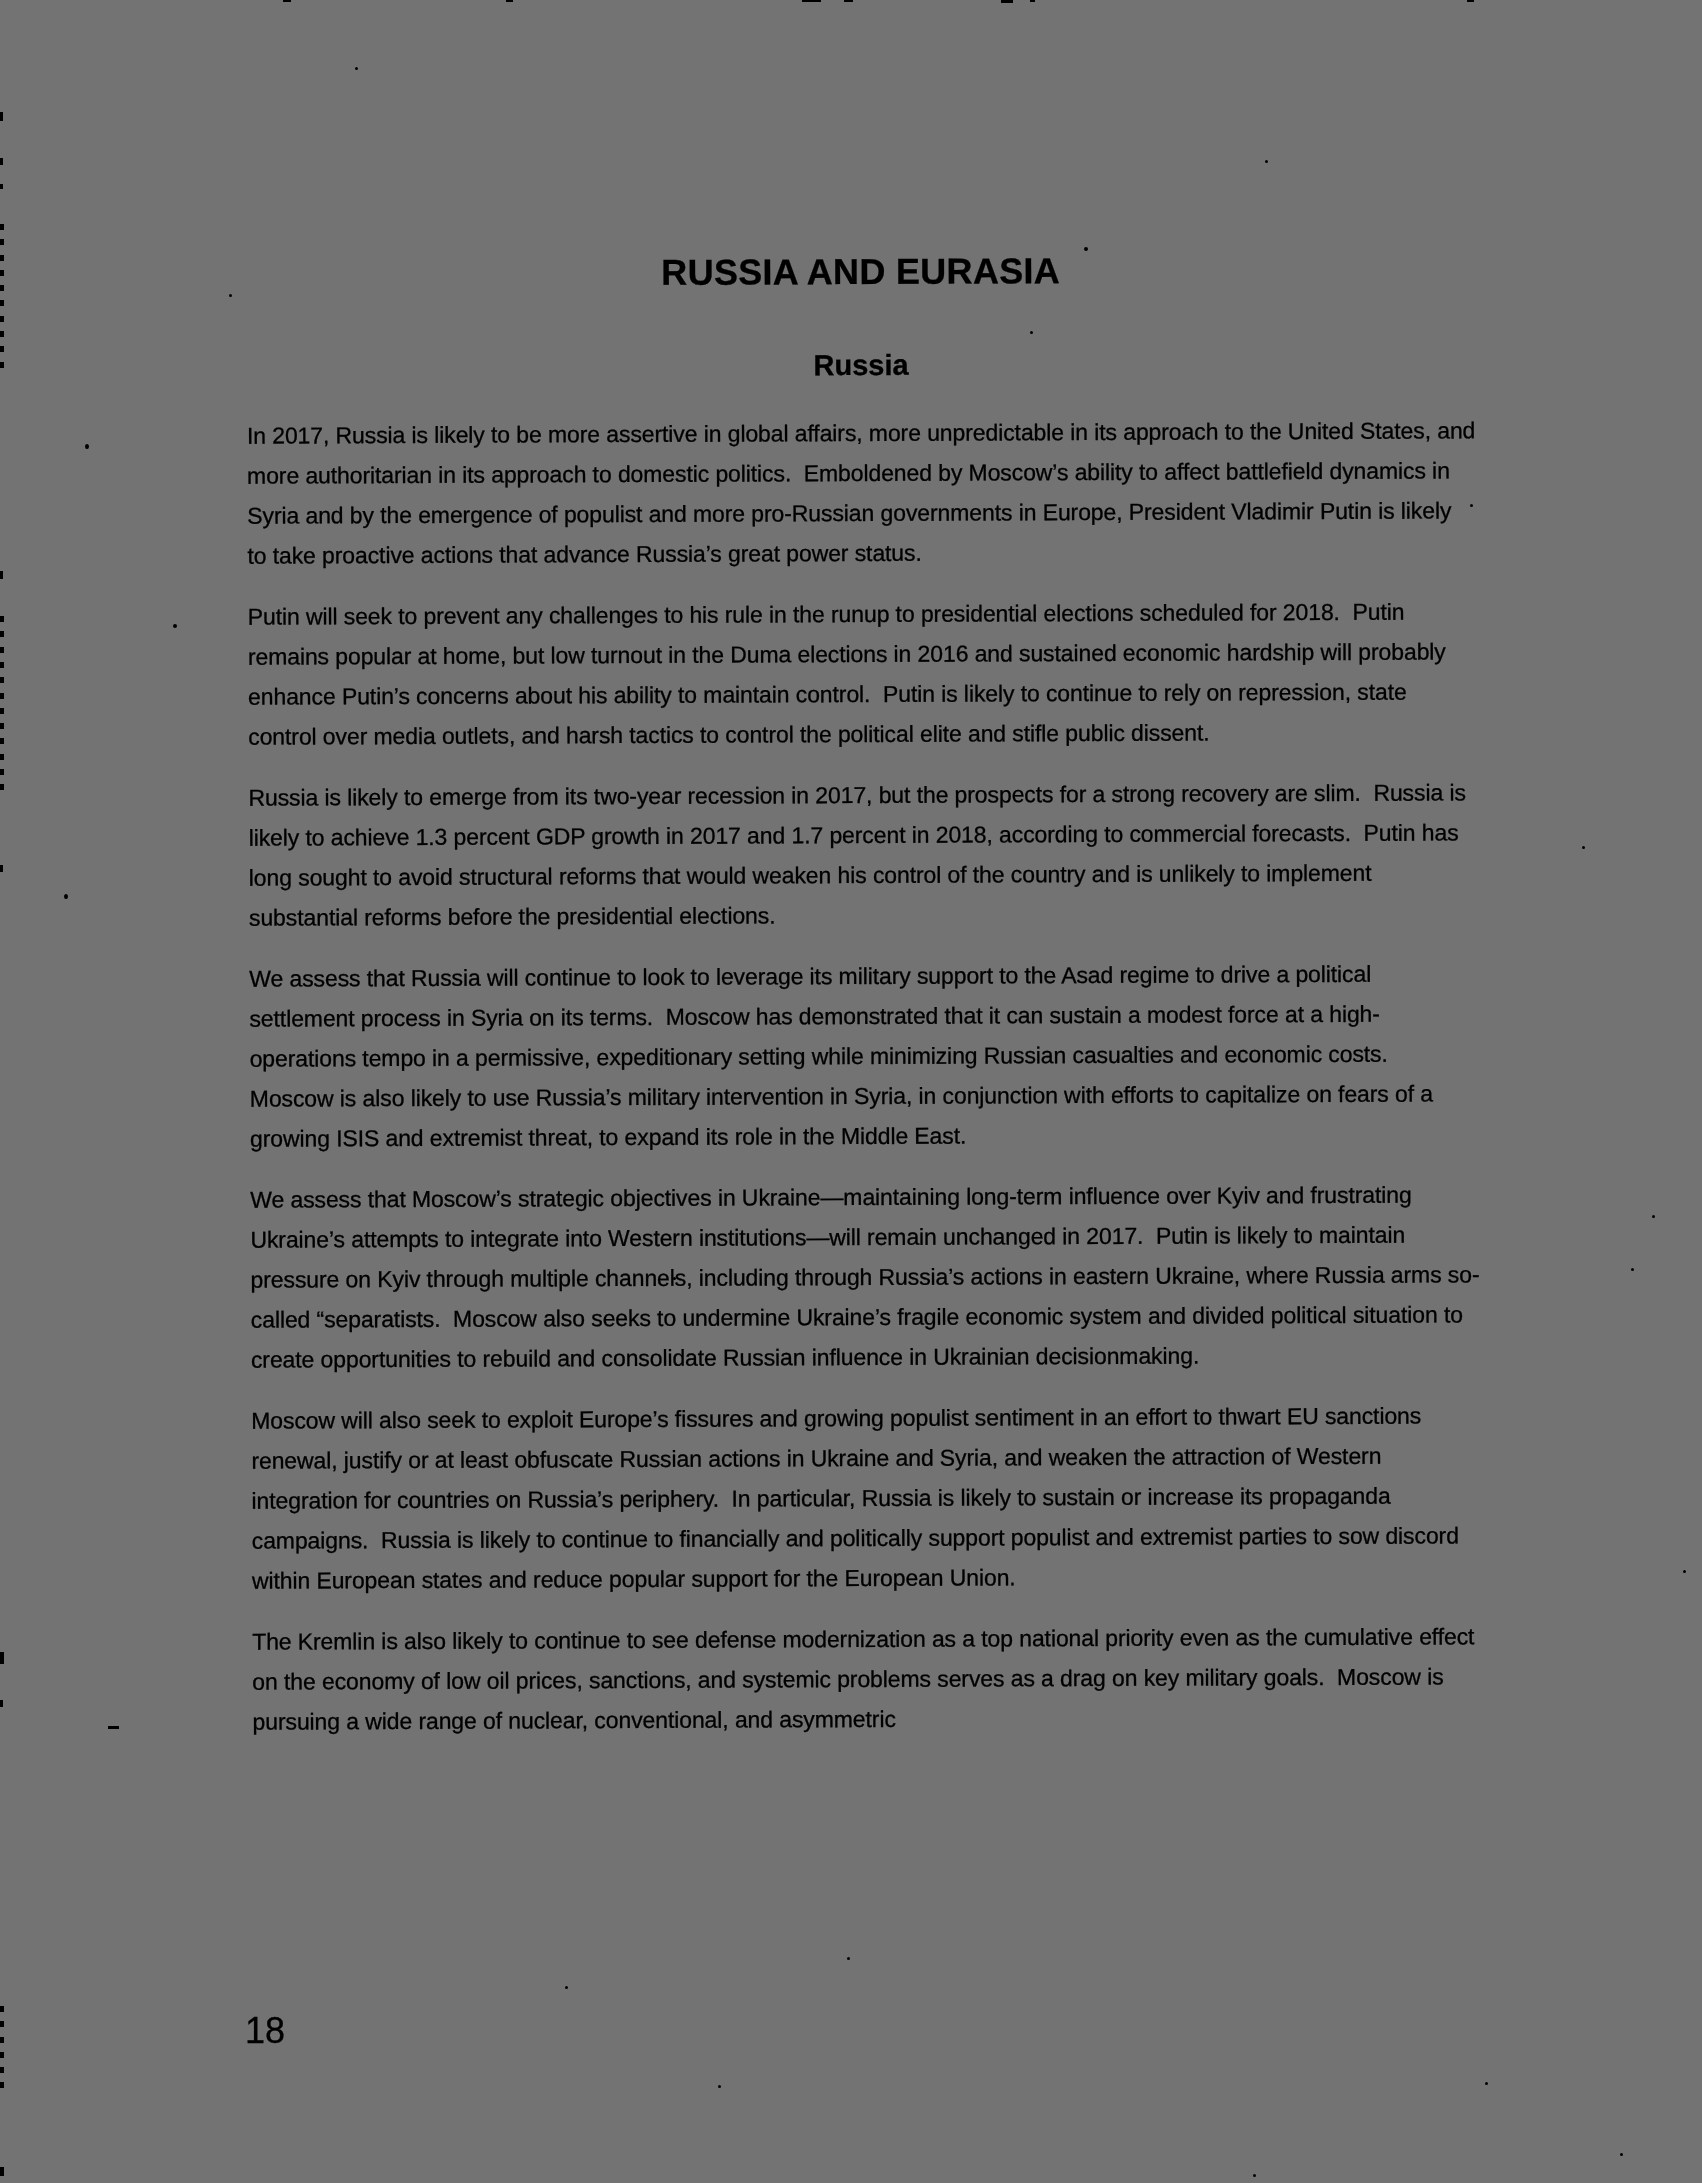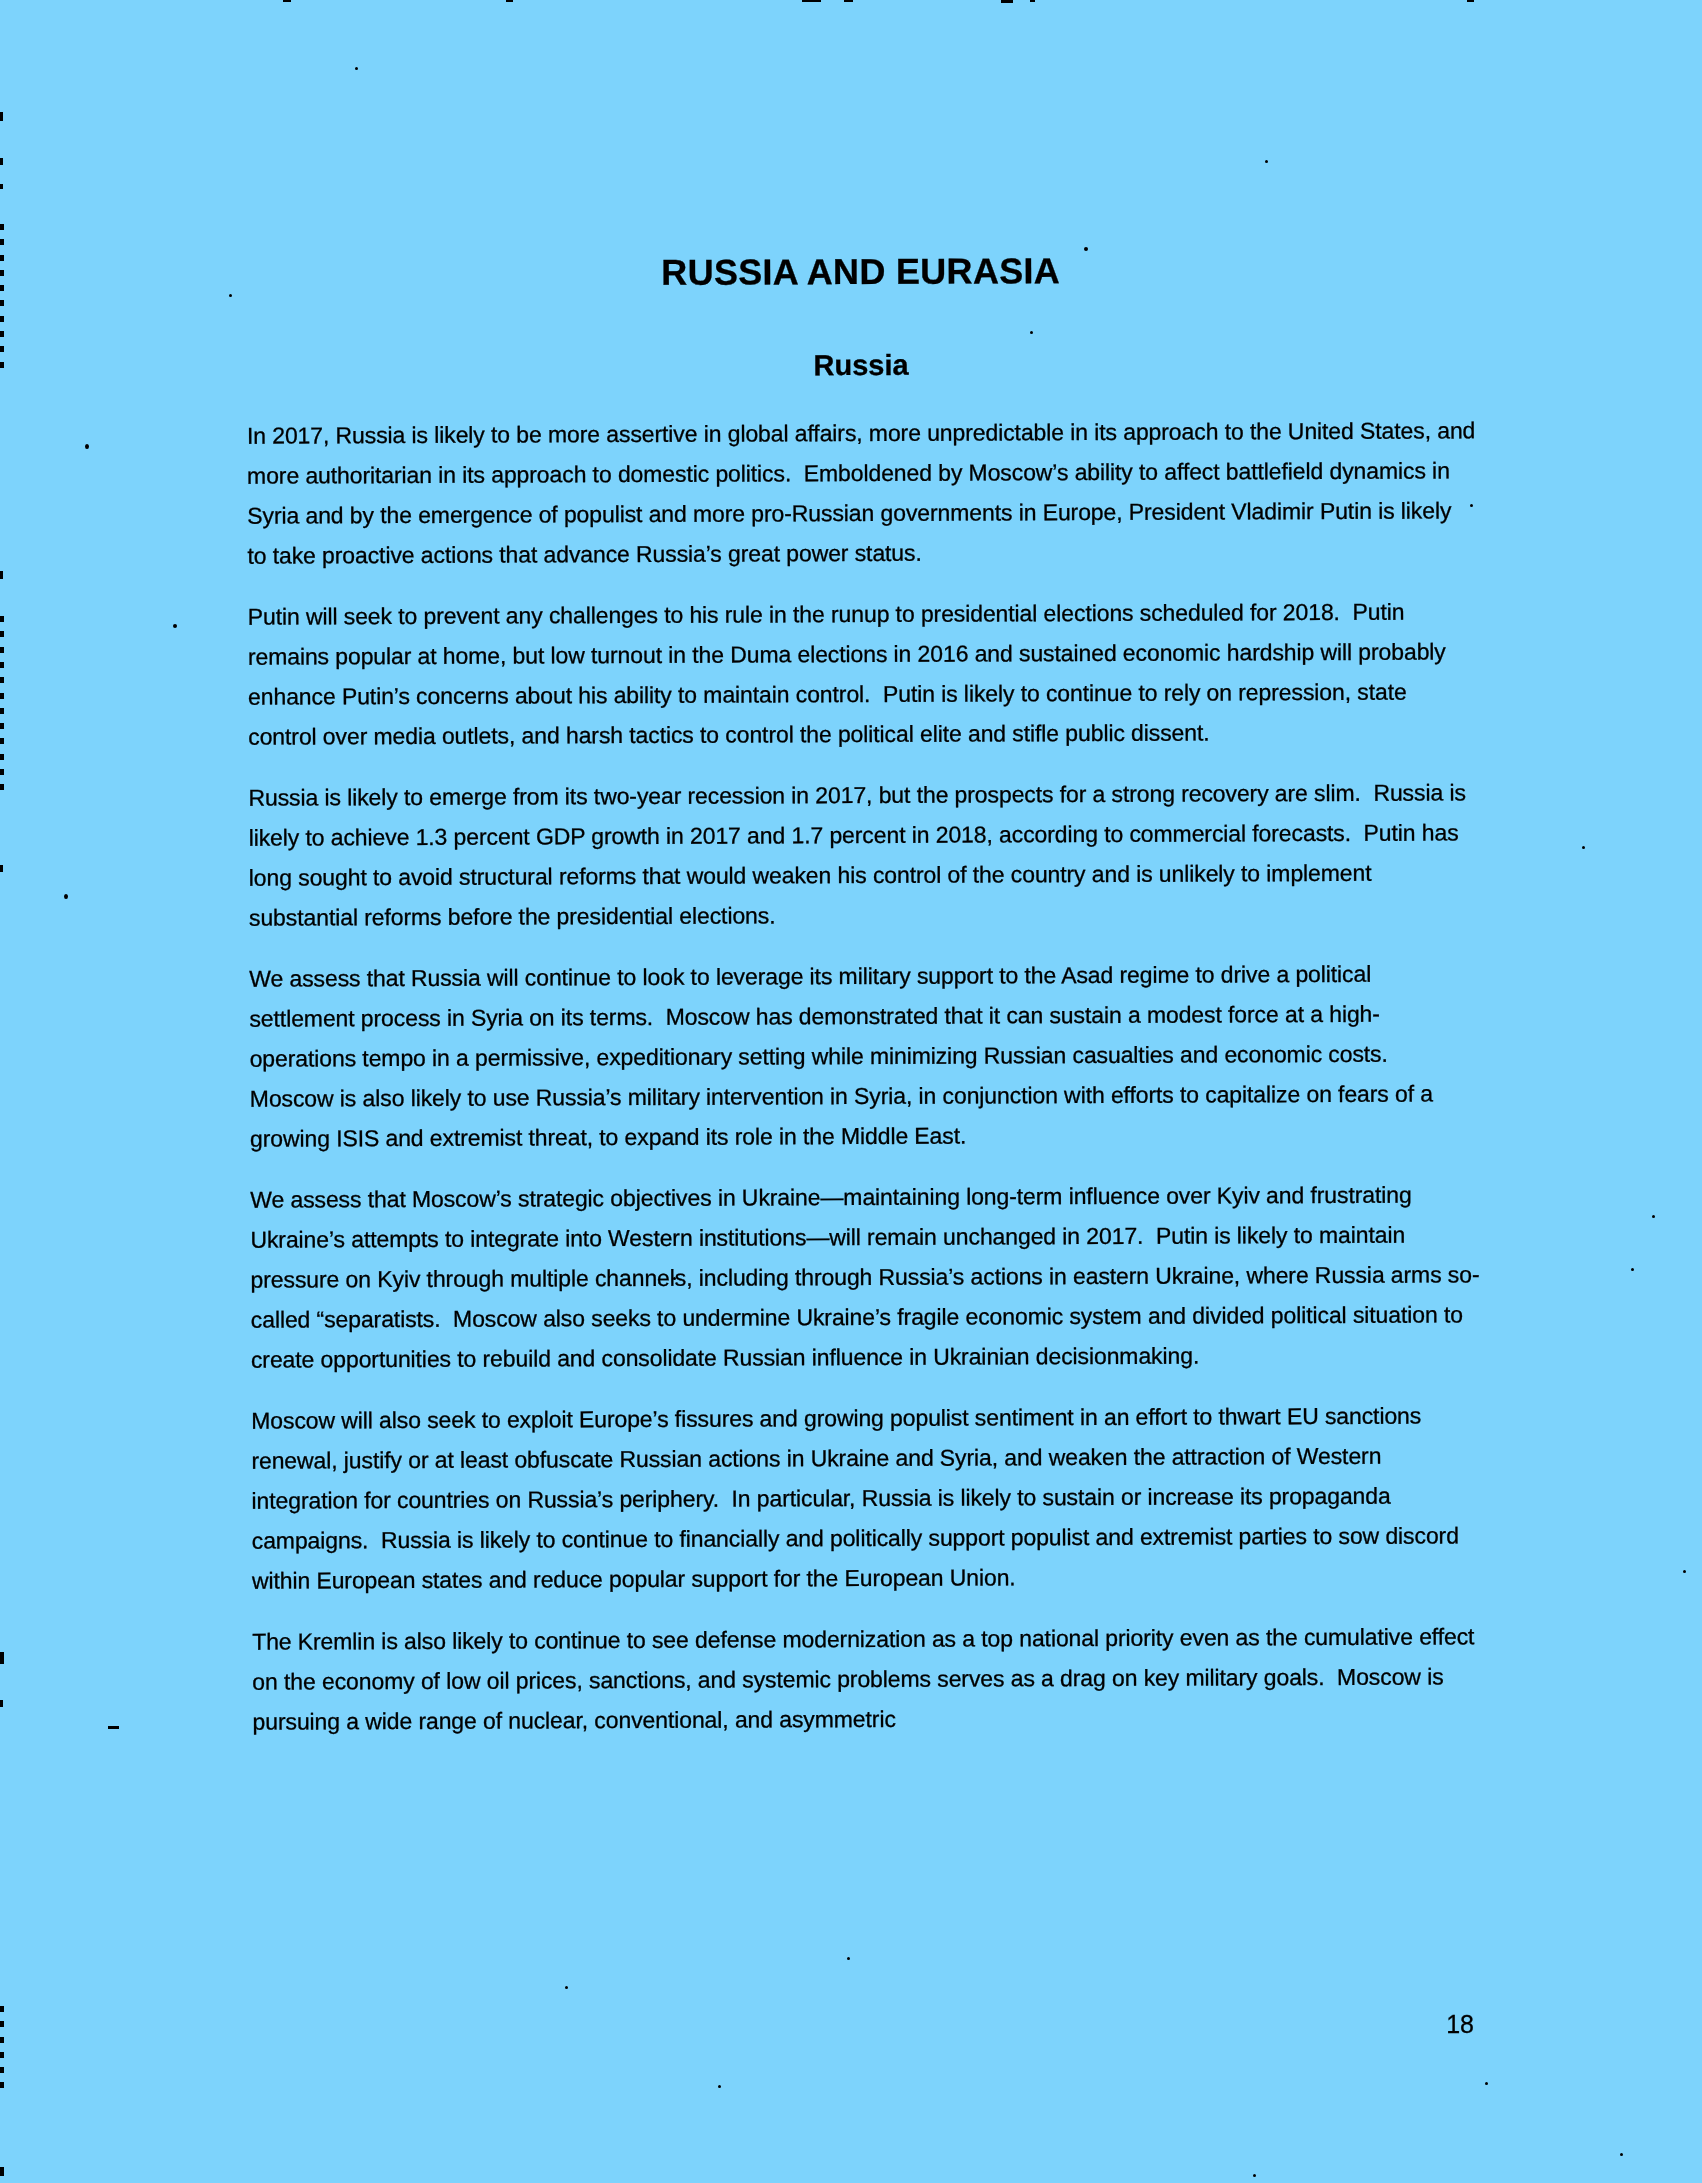--- a/index.html
+++ b/index.html
@@ -5,21 +5,21 @@
   html, body { margin: 0; padding: 0; }
   body {
     width: 1703px; height: 2183px;
     background: #ffffff;
     font-family: "Liberation Sans", sans-serif;
     position: relative;
     overflow: hidden;
   }
   .sheet {
     position: absolute; inset: 0;
-    background: #7dd3fc;
+    background: #737373;
     color: #000000;
   }
   .content {
     position: absolute;
     left: 245px; top: 0;
     width: 1229px;
     transform: rotate(-0.25deg);
     transform-origin: 50% 0;
     -webkit-text-stroke: 0.3px #000;
   }
@@ -44,22 +44,22 @@
     line-height: 40px;
     letter-spacing: -0.1px;
     margin: 0 0 21px 0;
     white-space: pre-wrap;
     color: #000;
   }
   .pagenum {
     position: absolute;
     left: 245px; top: 2010px;
     width: 1229px;
-    text-align: right;
-    font-size: 25px;
+    text-align: left;
+    font-size: 36px;
     color: #000;
     -webkit-text-stroke: 0.3px #000;
   }
   
   .artifact { position: absolute; background: #000; }
   .speck { position: absolute; background: #000; border-radius: 50%; }
   .edge-cluster {
     position: absolute; left: 0; width: 4px;
     background: repeating-linear-gradient(180deg, #000 0 6px, transparent 6px 15.3px);
   }

